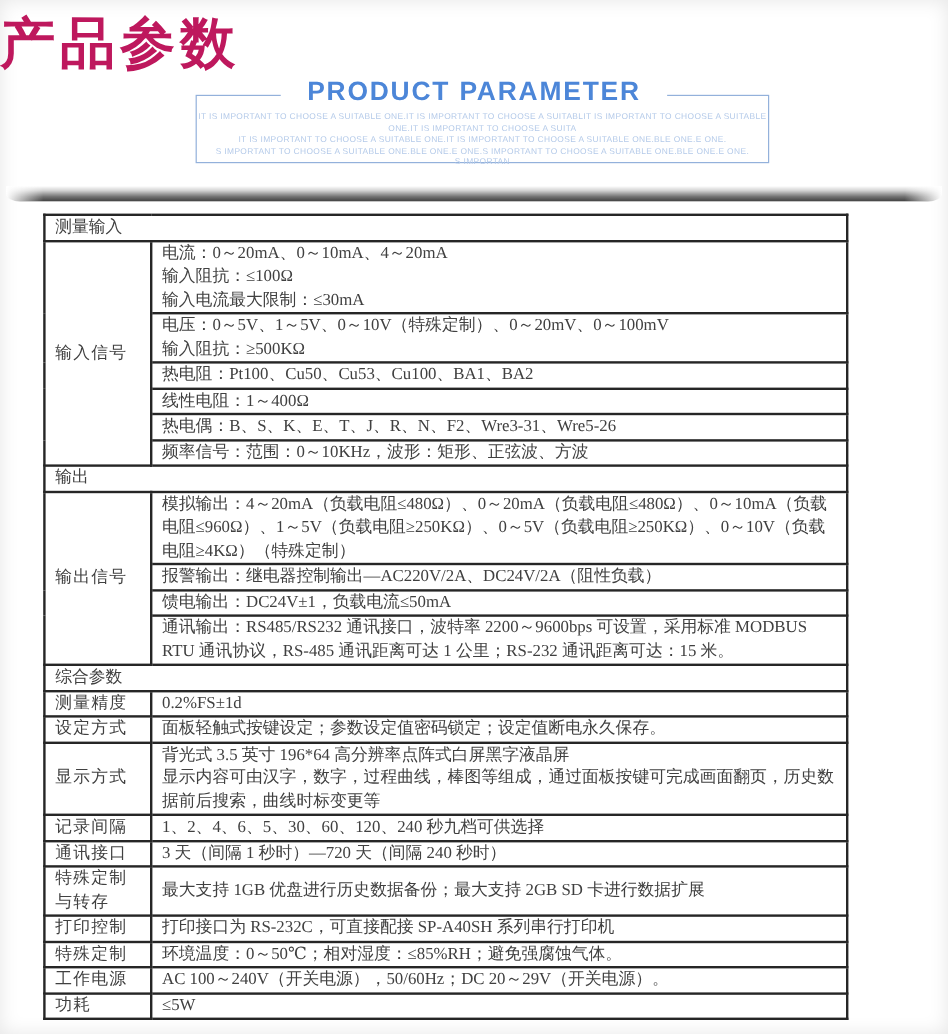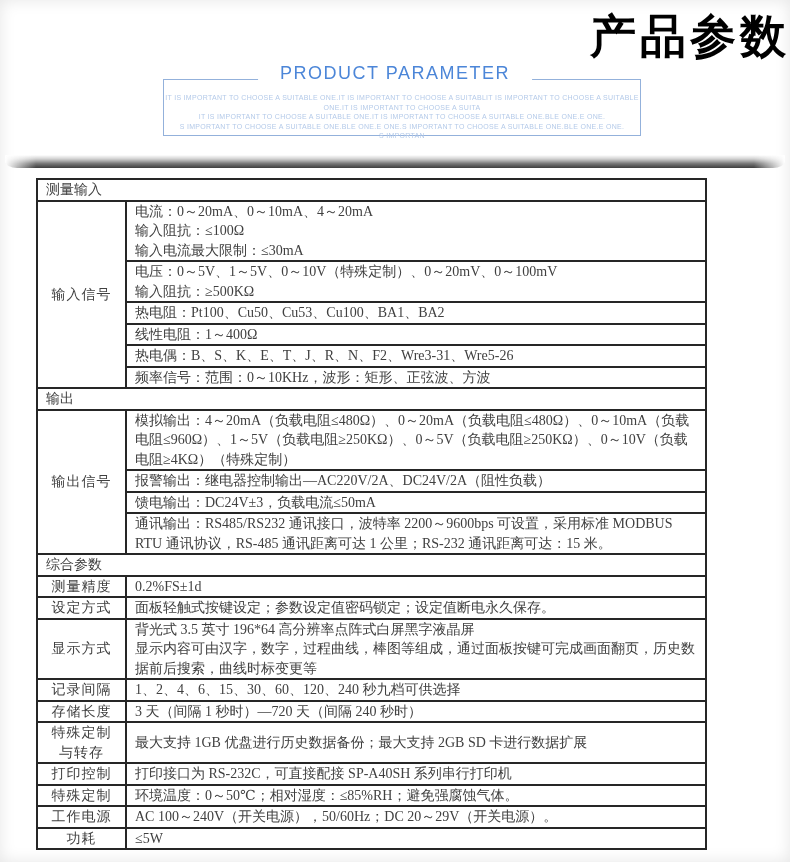--- a/index.html
+++ b/index.html
@@ -2,29 +2,29 @@
 <html><head>
 <meta charset="utf-8">
 <style>
   html,body{margin:0;padding:0;background:#fff;}
   .page{
     position:relative;width:790px;height:862px;background:#fff;overflow:hidden;
     font-family:"Liberation Serif","DejaVu Serif",serif;color:#111;
     box-shadow:inset 0 0 16px rgba(0,0,0,0.10);
   }
   .title{
-    position:absolute;top:6px;left:0;width:100%;text-align:right;
+    position:absolute;top:6px;left:0;width:100%;text-align:left;
     font-family:"Liberation Sans","DejaVu Sans",sans-serif;
-    font-weight:bold;font-size:46px;letter-spacing:4px;color:#000000;
+    font-weight:bold;font-size:46px;letter-spacing:4px;color:#be185d;
   }
   .subtitle{
     position:absolute;top:63px;left:50%;transform:translateX(-50%);
     background:#fff;padding:0 22px;z-index:2;white-space:nowrap;
     font-family:"Liberation Sans","DejaVu Sans",sans-serif;
-    font-size:18px;letter-spacing:1.5px;color:#4c86d8;
+    font-size:22px;letter-spacing:1.5px;color:#4c86d8;font-weight:bold;
   }
   .tagline-box{
     position:absolute;left:163px;top:79px;width:478px;height:57px;
     border:1px solid #93b1db;box-sizing:border-box;padding-top:13px;
   }
   .tagline-line{
     text-align:center;font-family:"Liberation Sans","DejaVu Sans",sans-serif;
     font-size:7px;line-height:9.5px;color:#b4cae9;letter-spacing:0.3px;
   }
   .divider{
@@ -38,21 +38,21 @@
   table.spec{
     position:absolute;left:36px;top:178px;width:671px;
     border-collapse:collapse;table-layout:fixed;
     font-size:14px;color:#404040;
   }
   table.spec td{
     border:2px solid #262626;padding:0 8px;line-height:19.5px;
     vertical-align:middle;overflow:hidden;
   }
   td.heading{padding-left:9px;}
-  td.label{text-align:center;padding:0 2px;letter-spacing:1px;}
+  td.label{padding:0 2px;letter-spacing:1px;}
   td.va-top{vertical-align:top;}
 </style>
 </head>
 <body>
 
 <div class="page">
   <div class="title">产品参数</div>
   <div class="subtitle">PRODUCT PARAMETER</div>
   <div class="tagline-box" id="tagline-box">
       <div class="tagline-line">IT IS IMPORTANT TO CHOOSE A SUITABLE ONE.IT IS IMPORTANT TO CHOOSE A SUITABLIT IS IMPORTANT TO CHOOSE A SUITABLE ONE.IT IS IMPORTANT TO CHOOSE A SUITA</div>
@@ -113,21 +113,21 @@
             <div>模拟输出：4～20mA（负载电阻≤480Ω）、0～20mA（负载电阻≤480Ω）、0～10mA（负载电阻≤960Ω）、1～5V（负载电阻≥250KΩ）、0～5V（负载电阻≥250KΩ）、0～10V（负载电阻≥4KΩ）（特殊定制）</div>
           </td>
         </tr>
         <tr>
           <td class="value">
             <div>报警输出：继电器控制输出—AC220V/2A、DC24V/2A（阻性负载）</div>
           </td>
         </tr>
         <tr>
           <td class="value">
-            <div>馈电输出：DC24V±3，负载电流≤50mA</div>
+            <div>馈电输出：DC24V±1，负载电流≤50mA</div>
           </td>
         </tr>
         <tr>
           <td class="value">
             <div>通讯输出：RS485/RS232 通讯接口，波特率 2200～9600bps 可设置，采用标准 MODBUS RTU 通讯协议，RS-485 通讯距离可达 1 公里；RS-232 通讯距离可达：15 米。</div>
           </td>
         </tr>
         <tr>
           <td colspan="2" class="heading">综合参数</td>
         </tr>
@@ -146,25 +146,25 @@
         <tr>
           <td class="label">显示方式</td>
           <td class="value">
             <div>背光式 3.5 英寸 196*64 高分辨率点阵式白屏黑字液晶屏</div>
             <div>显示内容可由汉字，数字，过程曲线，棒图等组成，通过面板按键可完成画面翻页，历史数据前后搜索，曲线时标变更等</div>
           </td>
         </tr>
         <tr>
           <td class="label">记录间隔</td>
           <td class="value">
-            <div>1、2、4、6、15、30、60、120、240 秒九档可供选择</div>
-          </td>
-        </tr>
-        <tr>
-          <td class="label">存储长度</td>
+            <div>1、2、4、6、5、30、60、120、240 秒九档可供选择</div>
+          </td>
+        </tr>
+        <tr>
+          <td class="label">通讯接口</td>
           <td class="value">
             <div>3 天（间隔 1 秒时）—720 天（间隔 240 秒时）</div>
           </td>
         </tr>
         <tr>
           <td class="label">
             <div>特殊定制</div>
             <div>与转存</div>
           </td>
           <td class="value va-top">

